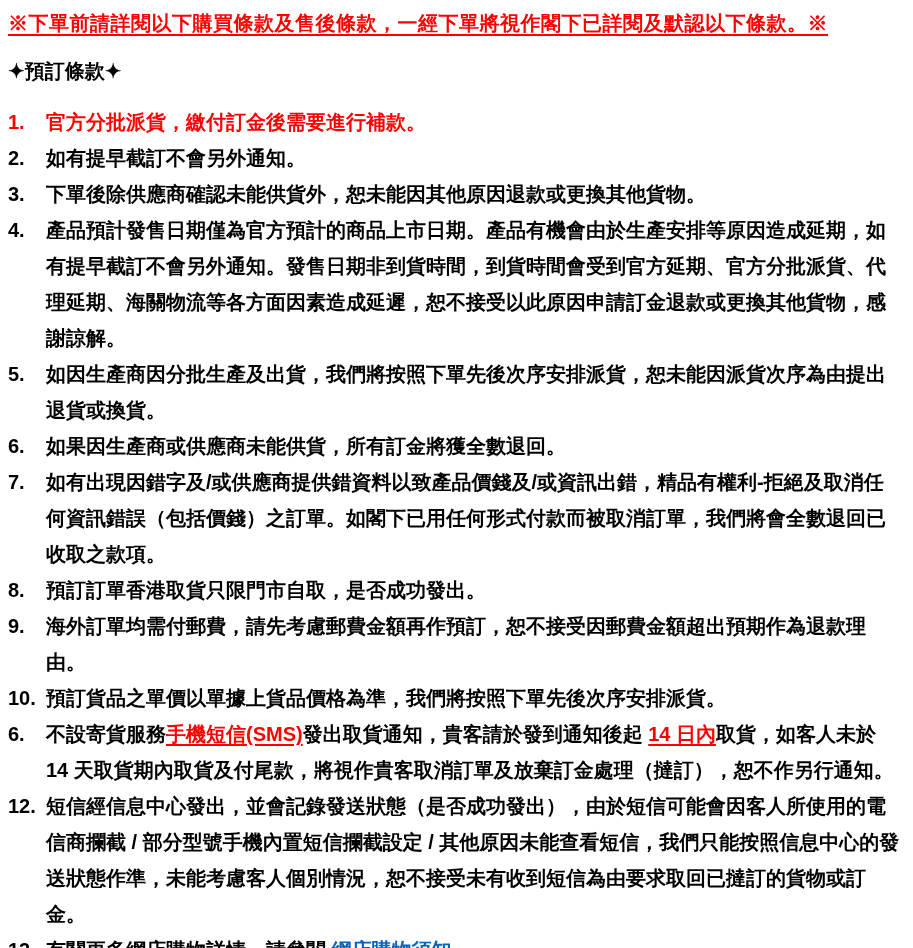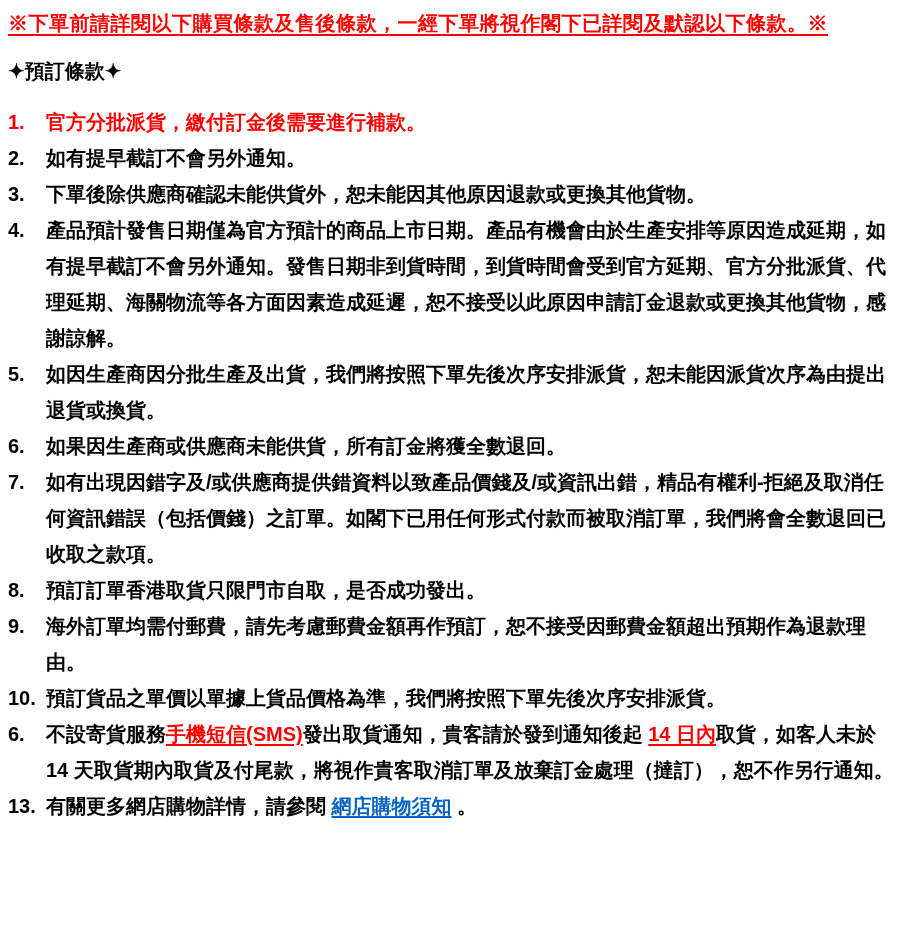--- a/index.html
+++ b/index.html
@@ -113,17 +113,21 @@
       </div>
       <div class="term-row">
         <span class="term-num style-normal">10.</span>
         <span class="term-body"><span class="style-normal">預訂貨品之單價以單據上貨品價格為準，我們將按照下單先後次序安排派貨。</span></span>
       </div>
       <div class="term-row">
         <span class="term-num style-normal">6.</span>
         <span class="term-body"><span class="style-normal">不設寄貨服務</span><span class="style-red-underline">手機短信(SMS)</span><span class="style-normal">發出取貨通知，貴客請於發到通知後起 </span><span class="style-red-underline">14 日內</span><span class="style-normal">取貨，如客人未於 14 天取貨期內取貨及付尾款，將視作貴客取消訂單及放棄訂金處理（撻訂），恕不作另行通知。</span></span>
       </div>
       <div class="term-row">
+        <span class="term-num style-normal">12.</span>
+        <span class="term-body"><span class="style-normal">短信經信息中心發出，並會記錄發送狀態（是否成功發出），由於短信可能會因客人所使用的電信商攔截 / 部分型號手機內置短信攔截設定 / 其他原因未能查看短信，我們只能按照信息中心的發送狀態作準，未能考慮客人個別情況，恕不接受未有收到短信為由要求取回已撻訂的貨物或訂金。</span></span>
+      </div>
+      <div class="term-row">
         <span class="term-num style-normal">13.</span>
         <span class="term-body"><span class="style-normal">有關更多網店購物詳情，請參閱 </span><a href="#" class="style-link">網店購物須知</a><span class="style-normal"> 。</span></span>
       </div>
     </div>
 </div>
 
 </body></html>

